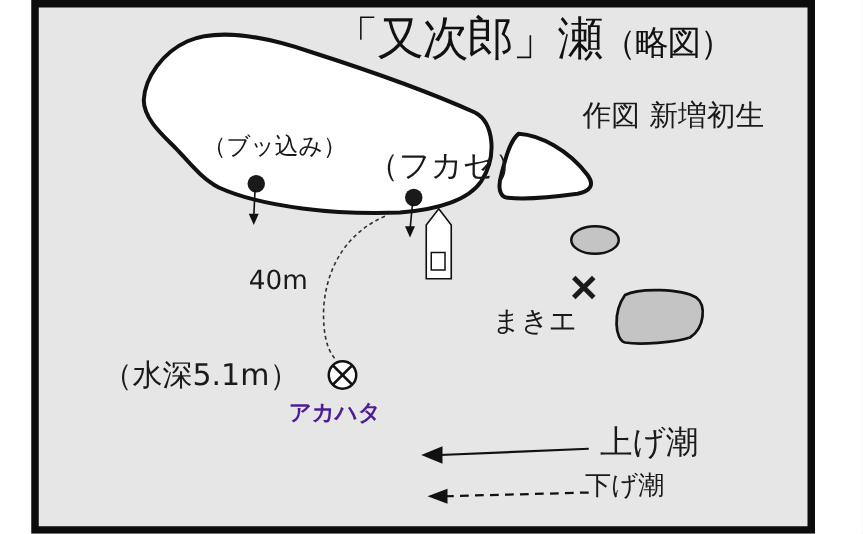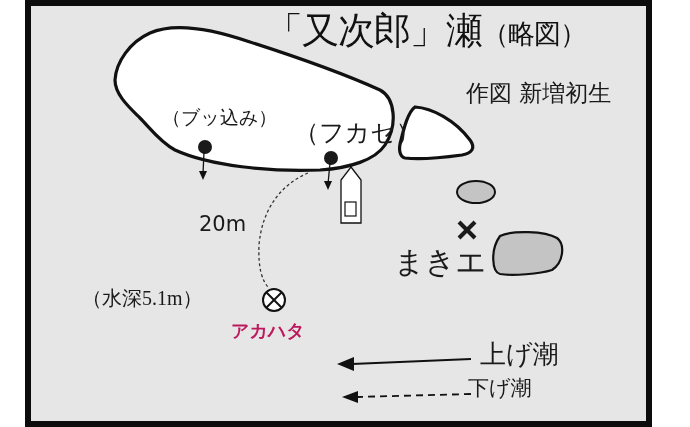--- a/index.html
+++ b/index.html
@@ -8,23 +8,23 @@
   .frame { position:absolute; left:25px; top:0; width:627px; height:427px; background:#0c0c0c; }
   .inner { position:absolute; left:31px; top:6px; width:615px; height:415px; background:#e6e6e6; }
   svg.map { position:absolute; left:0; top:0; width:690px; height:427px; }
   .lbl { position:absolute; white-space:nowrap; color:#1a1a1a; line-height:1; }
   .title { left:266px; top:12px; font-size:37px; letter-spacing:-1px; color:#111; }
   .title .sub { font-size:27px; }
   .author { left:466px; top:68px; font-size:23px; color:#1a1a1a;margin-top:14px; }
   .spot1 { left:162px; top:108px; font-size:19px; }
   .spot2 { left:294px; top:120px; font-size:25px; }
   .dist { left:199px; top:214px; font-size:21px; }
-  .depth { left:82px; top:288px; font-size:20px;font-family:Liberation Serif, serif; }
-  .fish { left:231px; top:322px; font-size:18px; font-weight:bold; color:#be185d; }
-  .chum { left:394px; top:247px; font-size:30px; }
+  .depth { left:82px; top:288px; font-size:24px; }
+  .fish { left:231px; top:322px; font-size:18px; font-weight:bold; color:#4c1d95; }
+  .chum { left:394px; top:247px; font-size:22px; }
   .tide-up { left:480px; top:341px; font-size:26px; }
   .tide-down { left:468px; top:378px; font-size:21px; }
 </style>
 </head>
 <body>
 
 <div class="frame"></div>
 <div class="inner"></div>
 
 <svg class="map" viewBox="0 0 690 427">
@@ -77,19 +77,19 @@
   </g>
 </svg>
 
 <div class="lbl title">
   <span>「又次郎」瀬</span><span class="sub">（略図）</span>
 </div>
 <div class="lbl author">作図 新増初生</div>
 
 <div class="lbl spot1">（ブッ込み）</div>
 <div class="lbl spot2">（フカセ）</div>
-<div class="lbl dist">20m</div>
+<div class="lbl dist">40m</div>
 <div class="lbl depth">（水深5.1m）</div>
 <div class="lbl fish">アカハタ</div>
 <div class="lbl chum">まきエ</div>
 
 <div class="lbl tide-up">上げ潮</div>
 <div class="lbl tide-down">下げ潮</div>
 
 </body></html>

